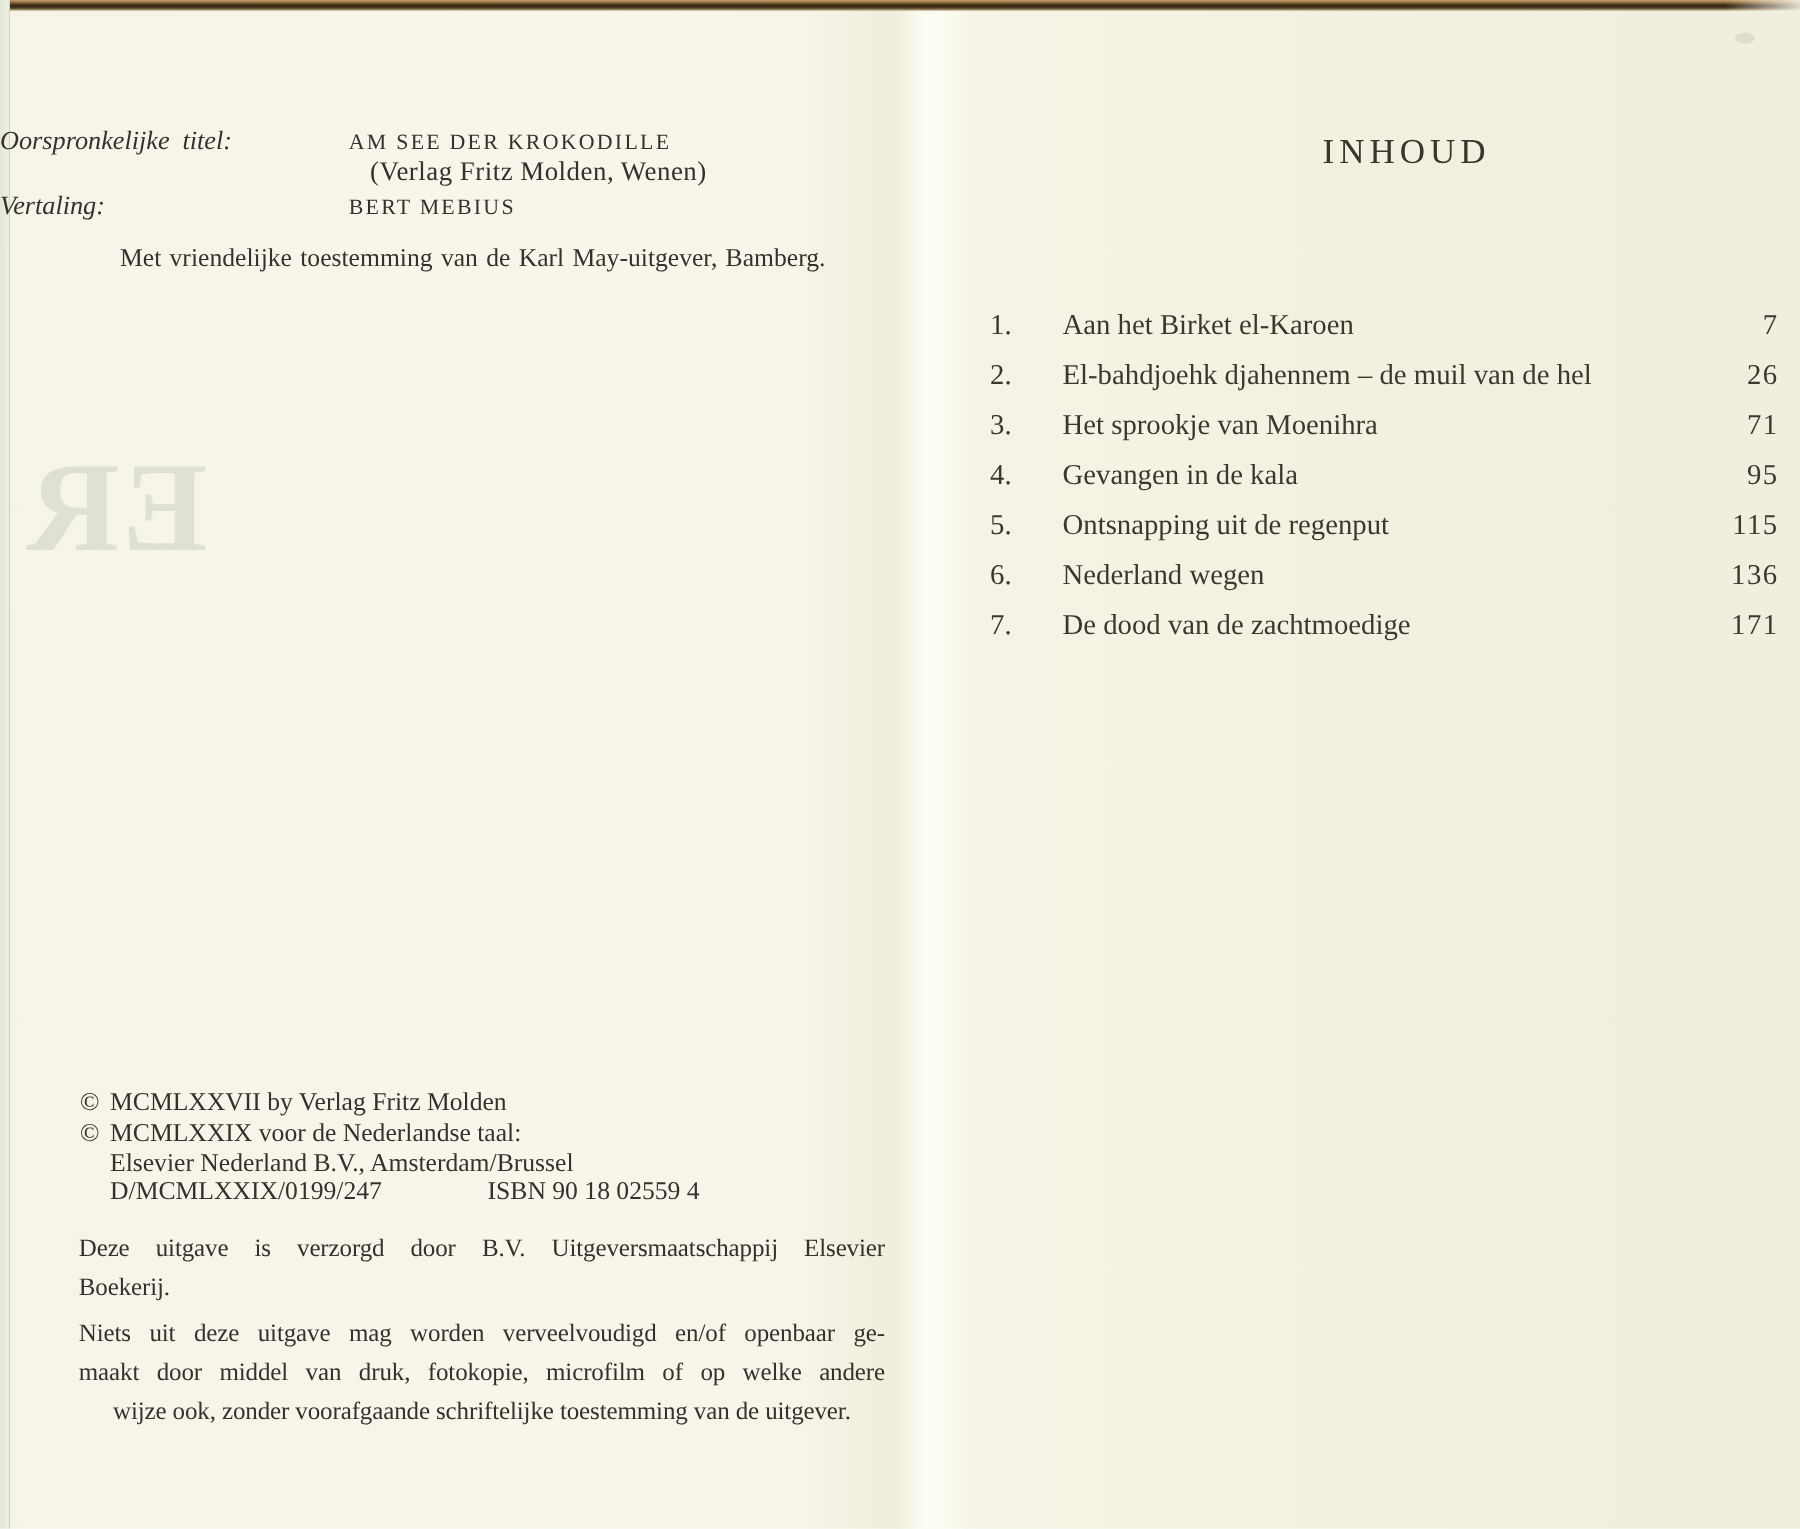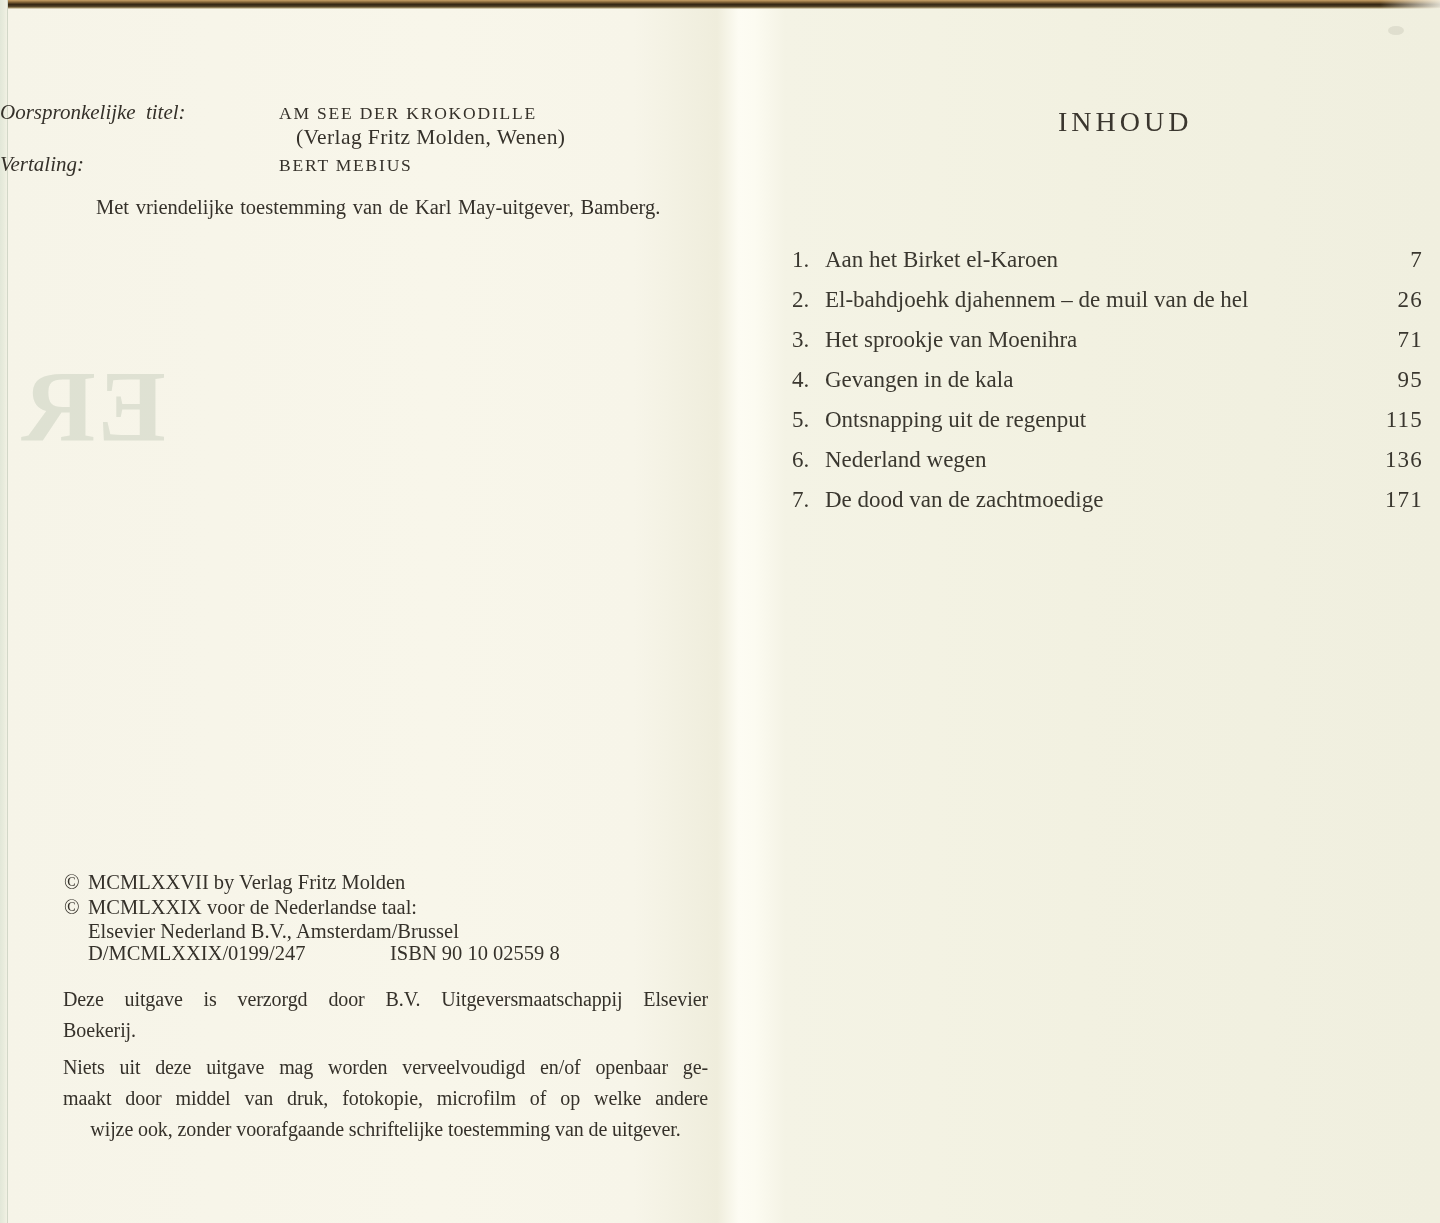--- a/index.html
+++ b/index.html
@@ -101,21 +101,21 @@
   .inhoud{
     position:absolute;left:1058px;top:106px;
     font-size:28px;letter-spacing:4px;color:#3a362e;white-space:nowrap;
   }
   .toc{
     position:absolute;left:792px;top:240px;width:631px;
     font-size:23px;color:#3a372f;
   }
   .toc-row{display:flex;align-items:baseline;height:40px;line-height:40px;white-space:nowrap;}
   .toc-num{display:inline-block;width:30px;}
-  .toc-title{flex:1 1 auto;margin-left:3px;overflow:hidden;}
+  .toc-title{flex:1 1 auto;margin-left:28px;overflow:hidden;}
   .toc-page{flex:0 0 auto;min-width:52px;text-align:right;letter-spacing:1.2px;}
 </style>
 </head>
 <body>
 
 <div class="scan">
 
   <div class="top-edge"></div>
   <div class="top-edge-right-fade"></div>
   <div class="left-edge"></div>
@@ -149,21 +149,21 @@
         <span>MCMLXXIX voor de Nederlandse taal:</span>
       </div>
       <div class="cr-line">
         <span class="cr-sym"></span>
         <span>Elsevier Nederland B.V., Amsterdam/Brussel</span>
       </div>
     </div>
 
     <div class="codes">
       <span>D/MCMLXXIX/0199/247</span>
-      <span class="isbn">ISBN 90 10 02559 8</span>
+      <span class="isbn">ISBN 90 18 02559 4</span>
     </div>
 
     <div class="colophon p1">
       <div class="jline">Deze uitgave is verzorgd door B.V. Uitgeversmaatschappij Elsevier</div>
       <div class="lline">Boekerij.</div>
     </div>
 
     <div class="colophon p2">
       <div class="jline">Niets uit deze uitgave mag worden verveelvoudigd en/of openbaar ge-</div>
       <div class="jline">maakt door middel van druk, fotokopie, microfilm of op welke andere</div>

